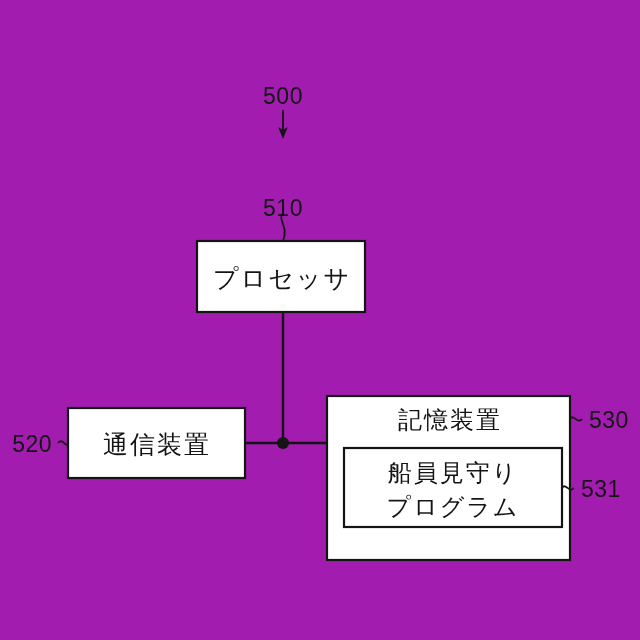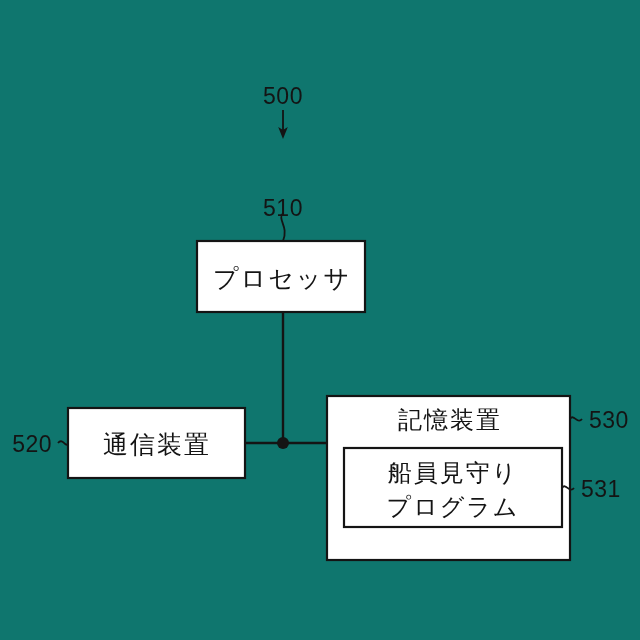--- a/index.html
+++ b/index.html
@@ -7,21 +7,21 @@
     padding: 0;
     background: #ffffff;
   }
   body {
     font-family: "Liberation Sans", "DejaVu Sans", sans-serif;
   }
   #figure-root {
     position: relative;
     width: 640px;
     height: 640px;
-    background: #0f766e;
+    background: #a21caf;
     overflow: hidden;
   }
   #figure-svg {
     position: absolute;
     top: 0;
     left: 0;
     width: 640px;
     height: 640px;
     display: block;
   }

